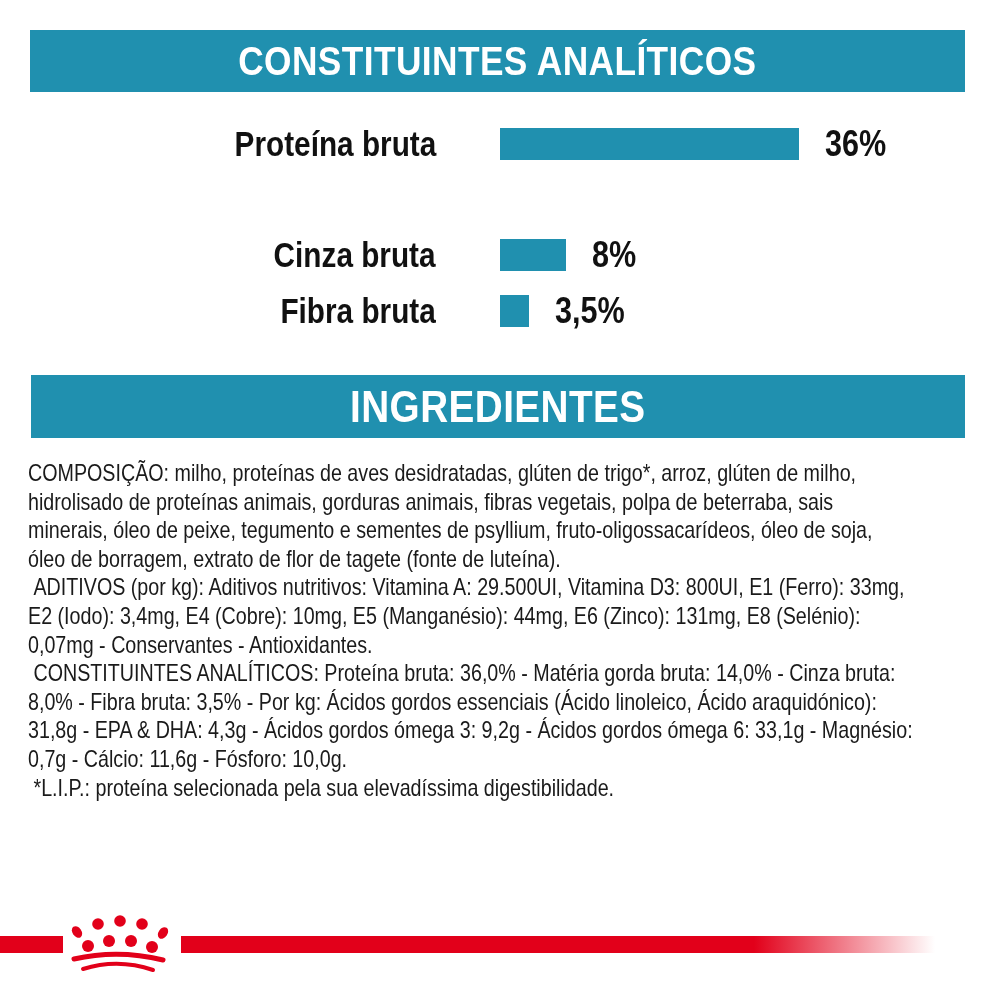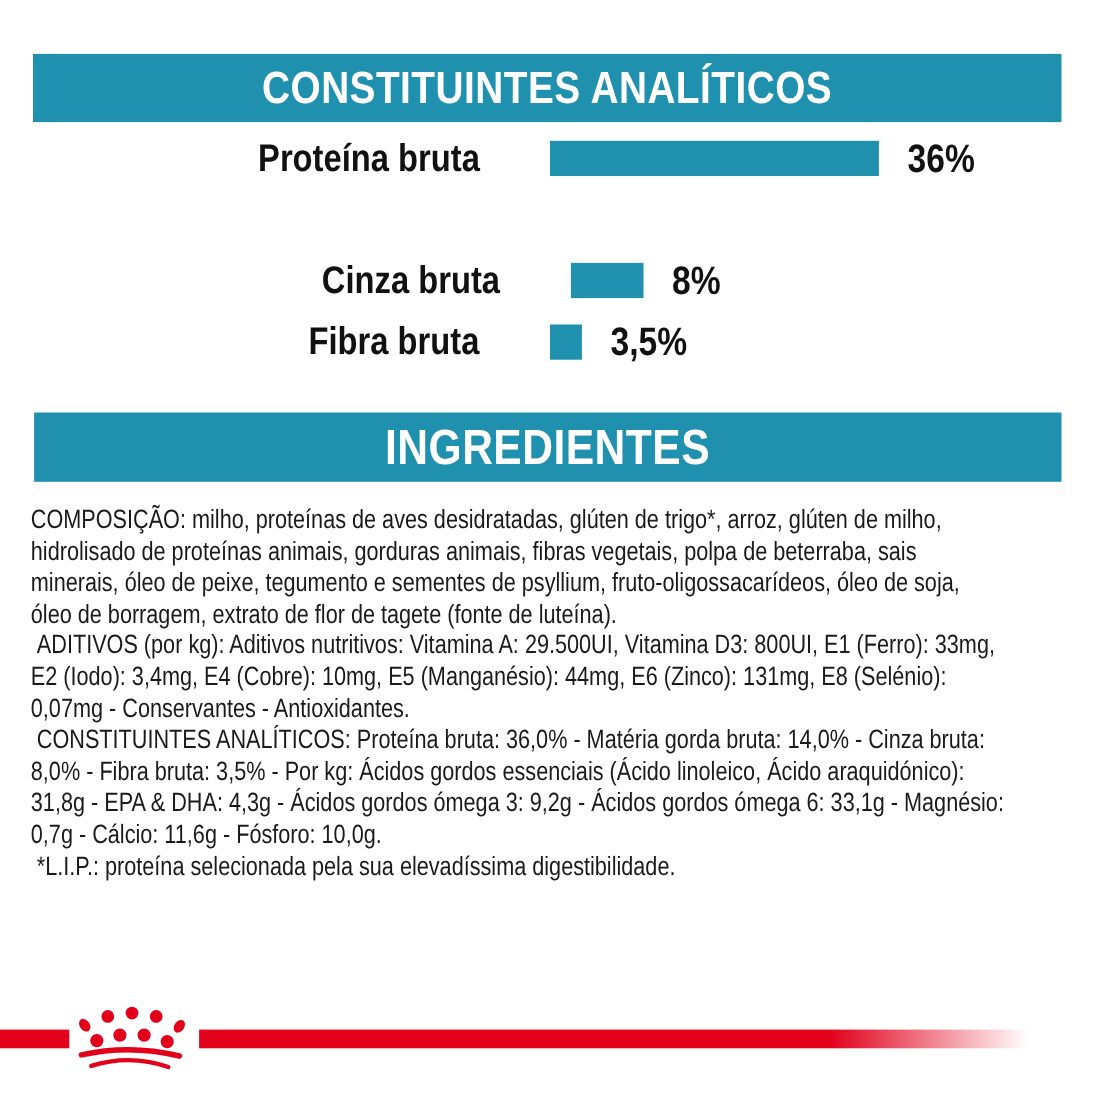--- a/index.html
+++ b/index.html
@@ -5,21 +5,21 @@
   html,body{margin:0;padding:0;background:#fff;}
   .page{
     position:relative;width:1000px;height:1000px;background:#ffffff;
     font-family:"Liberation Sans",sans-serif;overflow:hidden;
   }
   .banner{
     position:absolute;background:#2090AF;color:#ffffff;
     display:flex;align-items:center;justify-content:center;
     font-weight:bold;
   }
-  .banner-analytics{left:30px;top:30px;width:935px;height:62px;font-size:41px;margin-top:19px;}
+  .banner-analytics{left:30px;top:30px;width:935px;height:62px;font-size:41px;}
   .banner-ingredients{left:31px;top:375px;width:934px;height:63px;font-size:45px;}
   .banner-inner{transform:scaleX(0.86);transform-origin:50% 50%;white-space:nowrap;letter-spacing:0.5px;}
 
   .chart{position:absolute;left:0;top:128px;width:1000px;height:220px;}
   .chart-row{position:absolute;left:0;width:956px;height:32px;}
   .chart-label{
     position:absolute;right:520px;top:0;height:32px;line-height:31px;
     font-size:35px;font-weight:bold;color:#111111;white-space:nowrap;
     transform:scaleX(0.85);transform-origin:100% 50%;
   }
@@ -53,21 +53,21 @@
   <div class="banner banner-analytics">
     <span class="banner-inner">CONSTITUINTES ANALÍTICOS</span>
   </div>
 
   <div class="chart">
       <div class="chart-row" style="top: 0px;">
         <div class="chart-label">Proteína bruta</div>
         <div class="chart-bar" style="width: 299px; background: rgb(32, 144, 175);"></div>
         <div class="chart-value" style="left: 825px;">36%</div>
       </div>
-      <div class="chart-row" style="top: 111px; margin-left: 19px;">
+      <div class="chart-row" style="top: 111px;">
         <div class="chart-label">Cinza bruta</div>
         <div class="chart-bar" style="width: 66px; background: rgb(32, 144, 175);"></div>
         <div class="chart-value" style="left: 592px;">8%</div>
       </div>
       <div class="chart-row" style="top: 167px;">
         <div class="chart-label">Fibra bruta</div>
         <div class="chart-bar" style="width: 29px; background: rgb(32, 144, 175);"></div>
         <div class="chart-value" style="left: 555px;">3,5%</div>
       </div>
     </div>

